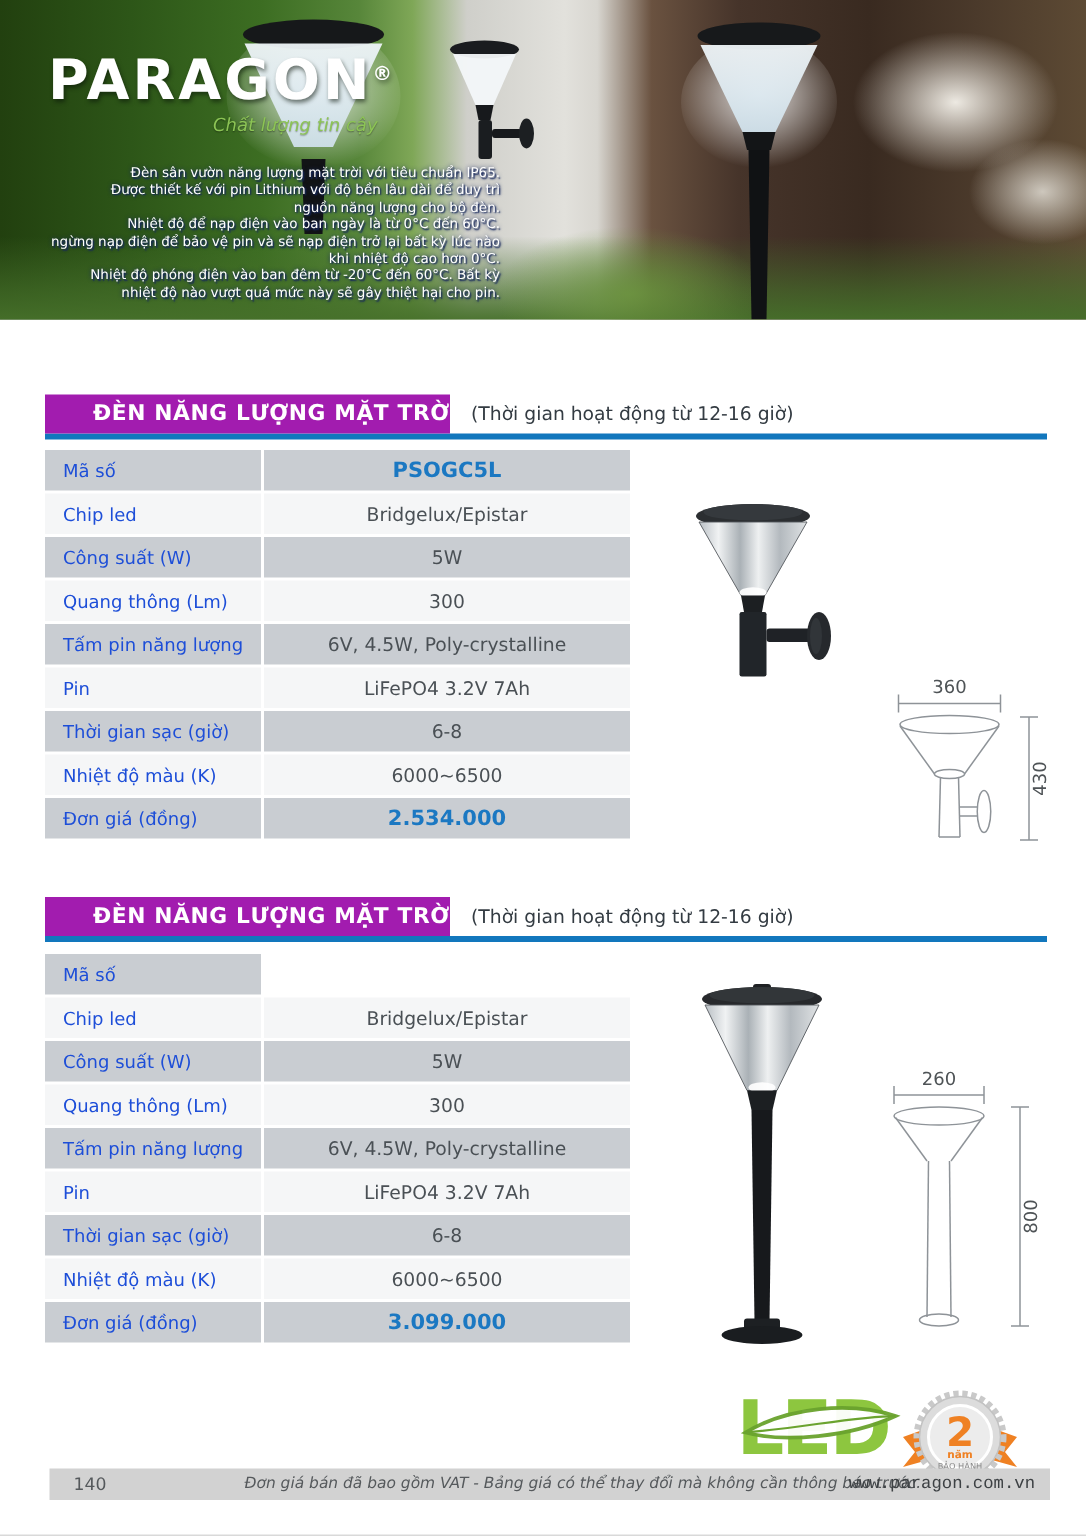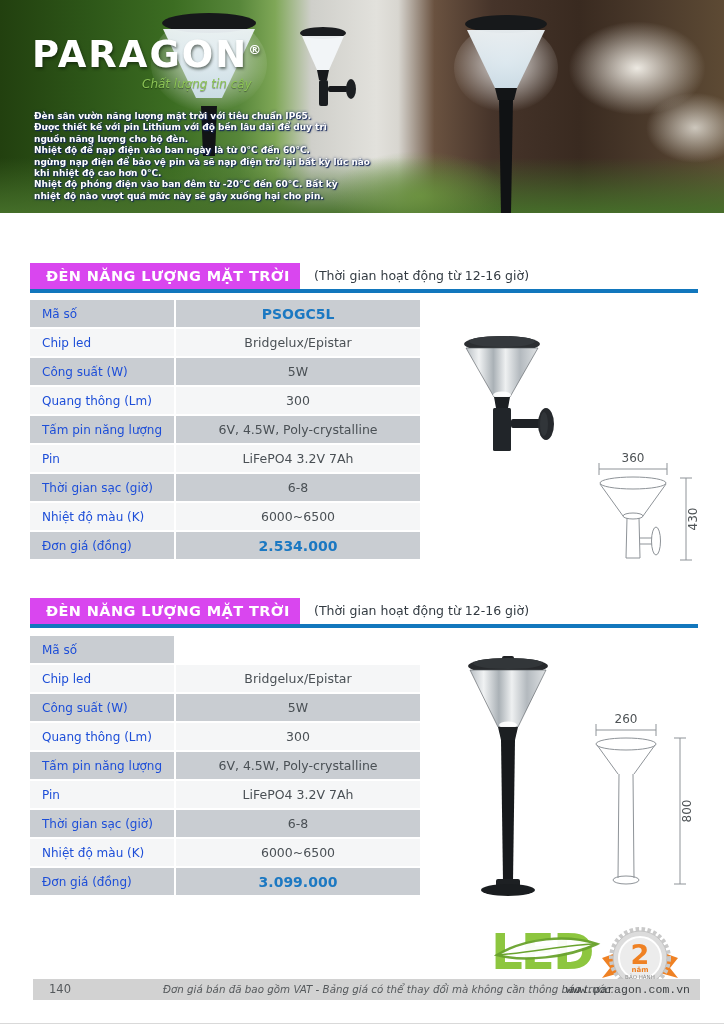--- a/index.html
+++ b/index.html
@@ -30,30 +30,31 @@
     text-shadow:1px 2px 3px rgba(10,20,10,0.55); line-height:40px;
   }
   .brand sup { font-size:13px; vertical-align:super; }
   .tagline {
     position:absolute; left:86px; top:43px; width:160px;
     font-size:12px; font-style:italic; color:#8cc455;
     text-shadow:0 1px 1px rgba(0,0,0,0.4);
   }
   .hero-desc { position:absolute; left:34px; top:111px; }
   .hero-desc div {
-    font-size:9px; font-weight:bold; color:#ffffff; line-height:11.4px; white-space:nowrap;
+    font-size:9px; font-weight:normal; color:#ffffff; line-height:11.4px; white-space:nowrap;
     text-shadow:0 0 3px #16275c, 1px 1px 1px #16275c;
+    text-align:right;
   }
 
   
   .sec-header { position:absolute; left:30px; width:668px; height:30px; border-bottom:4px solid #1277bd; }
   .sec-title {
-    position:absolute; left:0; top:0; width:270px; height:26px; background:#d946ef;
+    position:absolute; left:0; top:0; width:270px; height:26px; background:#a21caf;
     color:#ffffff; font-weight:bold; font-size:14.5px; line-height:26px;
-    padding-left:16px; letter-spacing:0.4px; white-space:nowrap;
+    padding-left:32px; letter-spacing:0.4px; white-space:nowrap;
   }
   .sec-subtitle {
     position:absolute; left:284px; top:0; height:26px; line-height:26px;
     font-size:12.5px; color:#333b42; white-space:nowrap;
   }
 
   
   .spec-table { position:absolute; left:30px; width:390px; display:flex; flex-direction:column; gap:2px; }
   .spec-row { display:grid; grid-template-columns:144px 1fr; gap:2px; height:27px; }
   .spec-row.odd  > div { background:#c9cdd2; }
@@ -130,21 +131,21 @@
     </div>
 
     <div class="hero-desc">
       <div>Đèn sân vườn năng lượng mặt trời với tiêu chuẩn IP65.</div>
       <div>Được thiết kế với pin Lithium với độ bền lâu dài để duy trì</div>
       <div>nguồn năng lượng cho bộ đèn.</div>
       <div>Nhiệt độ để nạp điện vào ban ngày là từ 0°C đến 60°C.</div>
       <div>ngừng nạp điện để bảo vệ pin và sẽ nạp điện trở lại bất kỳ lúc nào</div>
       <div>khi nhiệt độ cao hơn 0°C.</div>
       <div>Nhiệt độ phóng điện vào ban đêm từ -20°C đến 60°C. Bất kỳ</div>
-      <div>nhiệt độ nào vượt quá mức này sẽ gây xuống hại cho pin.</div>
+      <div>nhiệt độ nào vượt quá mức này sẽ gây thiệt hại cho pin.</div>
     </div>
   </div>
 
   <div class="sec-header" style="top:263px;">
     <div class="sec-title">ĐÈN NĂNG LƯỢNG MẶT TRỜI</div>
     <div class="sec-subtitle">(Thời gian hoạt động từ 12-16 giờ)</div>
   </div>
 
   <div class="spec-table" style="top:300px;">
     <div class="spec-row odd">

